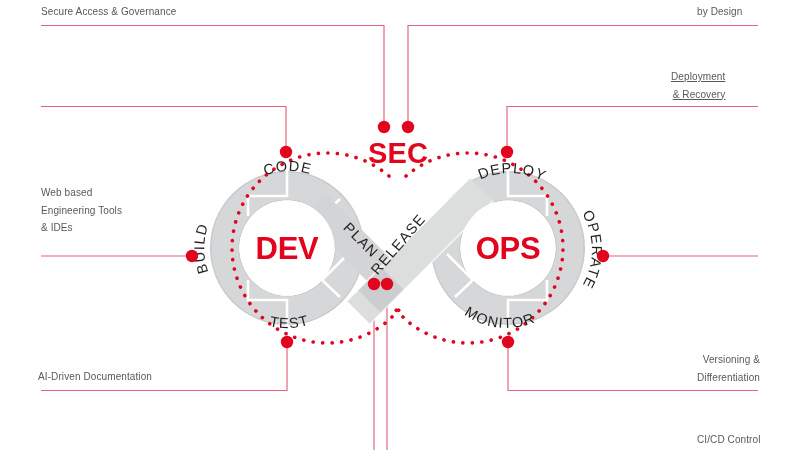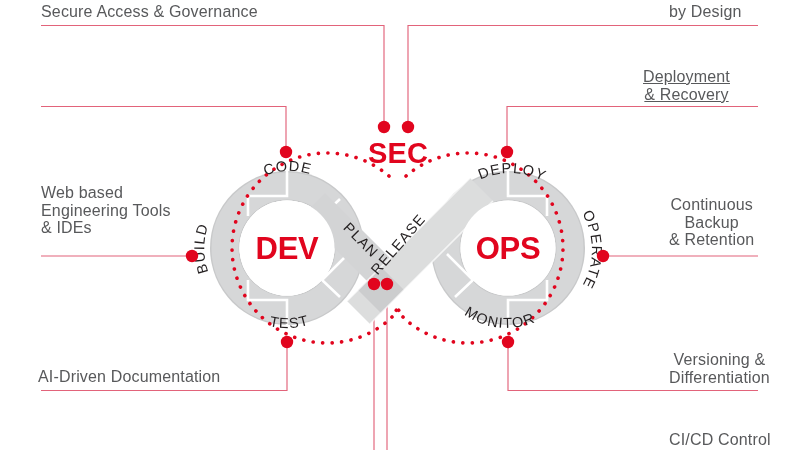--- a/index.html
+++ b/index.html
@@ -6,27 +6,27 @@
   body{
     width:799px;height:450px;overflow:hidden;background:#ffffff;
     font-family:"Liberation Sans","DejaVu Sans",sans-serif;
     position:relative;
   }
   #stage{position:absolute;left:0;top:0;width:799px;height:450px;}
   #stage svg{position:absolute;left:0;top:0;}
   .lbl{
     position:absolute;
     color:#58595b;
-    font-size:16px;
+    font-size:10px;
     line-height:17.5px;
     letter-spacing:.01em;
     white-space:pre-line;
     font-family:"Liberation Sans","DejaVu Sans",sans-serif;
   }
-  .lbl.right{text-align:center;}
+  .lbl.right{text-align:right;margin-left:28px;}
 </style>
 </head>
 <body>
 
 <div id="stage">
 
   <svg width="799" height="450" viewBox="0 0 799 450">
     <defs>
 
       <path id="p-code" d="M 232 200 A 72 72 0 0 1 345 197" fill="none"></path>
@@ -182,22 +182,19 @@
 &amp; IDEs</div>
 
   <div class="lbl" style="left:38px;top:368px;">AI-Driven Documentation</div>
 
 
   <div class="lbl right" style="left:669px;top:3px;">by Design</div>
 
   <div class="lbl right" style="left:643px;top:68px;text-decoration:underline;">Deployment
 &amp; Recovery</div>
 
-  <div class="lbl right" style="left:669px;top:196px;">Continuous
-Backup
-&amp; Retention</div>
 
   <div class="lbl right" style="left:669px;top:351px;">Versioning &amp;
 Differentiation</div>
 
   <div class="lbl right" style="left:669px;top:431px;">CI/CD Control</div>
 
 </div>
 
 </body></html>

